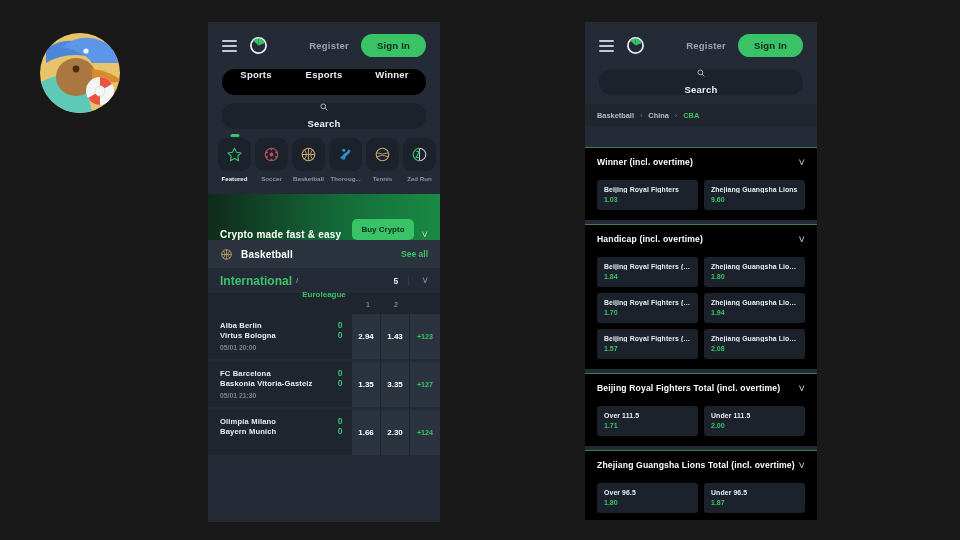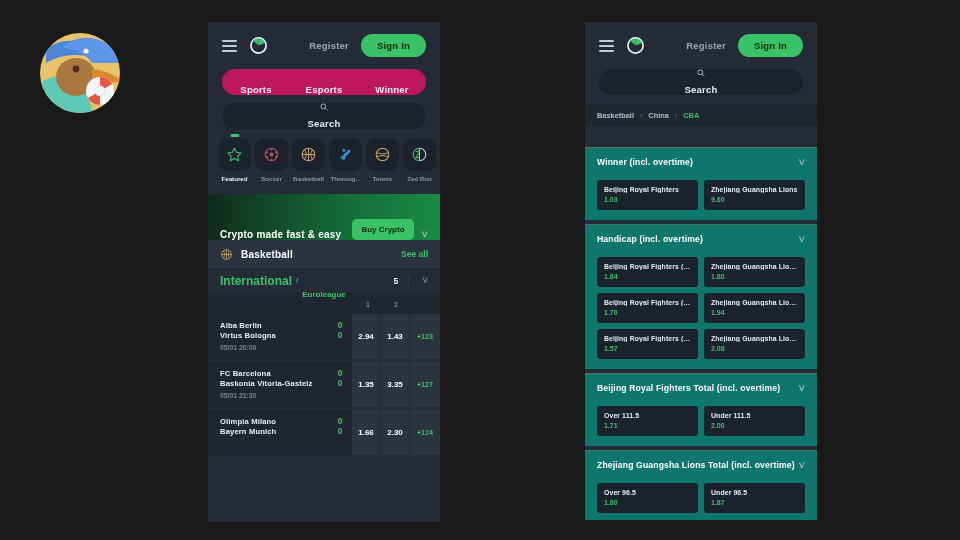--- a/index.html
+++ b/index.html
@@ -35,22 +35,22 @@
     margin-right: 12px; cursor: pointer;
   }
   .signin {
     background: #3ac267; color: #0d2b18; font-size: 9.5px; font-weight: bold;
     border: none; border-radius: 12px; padding: 6px 16px; cursor: pointer;
     letter-spacing: .2px;
   }
 
   
   .seg {
-    margin: 0 14px 8px; background: #be185d; border-radius: 14px;
-    display: flex; height: 26px; align-items: flex-end;
+    margin: 0 14px 8px; background: #000000; border-radius: 14px;
+    display: flex; height: 26px; align-items: flex-start;
   }
   .seg div {
     flex: 1; text-align: center; color: #e9eef5; font-size: 9.5px;
     font-weight: bold; cursor: pointer; letter-spacing: .2px;
   }
 
   
   .search {
     margin: 0 14px 9px; background: #1b222c; border-radius: 14px;
     height: 26px; display: flex; align-items: center; padding: 0 12px; gap: 7px;
@@ -135,21 +135,21 @@
   .breadcrumb {
     background: #1f2630; height: 22px; display: flex; align-items: center;
     padding: 0 12px; gap: 6px; margin-top: 5px;
   }
   .breadcrumb .bc { color: #b3bcc8; font-size: 7.4px; font-weight: bold; cursor: pointer; }
   .breadcrumb .bc.last { color: #3ac267; }
   .breadcrumb .bsep { color: #6c7683; font-size: 7px; }
 
   .gapstrip { height: 17px; background: #242b36; }
 
-  .market { background: #0f766e; border-top: 1.5px solid #3f7d55; margin-top: 4px; }
+  .market { background: #000000; border-top: 1.5px solid #3f7d55; margin-top: 4px; }
   .market-hd {
     height: 28px; display: flex; align-items: center; padding: 0 12px;
     cursor: pointer;
   }
   .market-hd .mt { flex: 1; color: #fff; font-size: 8.6px; font-weight: bold; letter-spacing: .15px; }
   .market-body { display: flex; flex-wrap: wrap; gap: 6px; padding: 4px 12px 10px; }
   .sel {
     flex: 1 1 calc(50% - 3px); min-width: calc(50% - 3px);
     background: #1b222c; border-radius: 3px; padding: 6px 7px 7px; cursor: pointer;
   }

